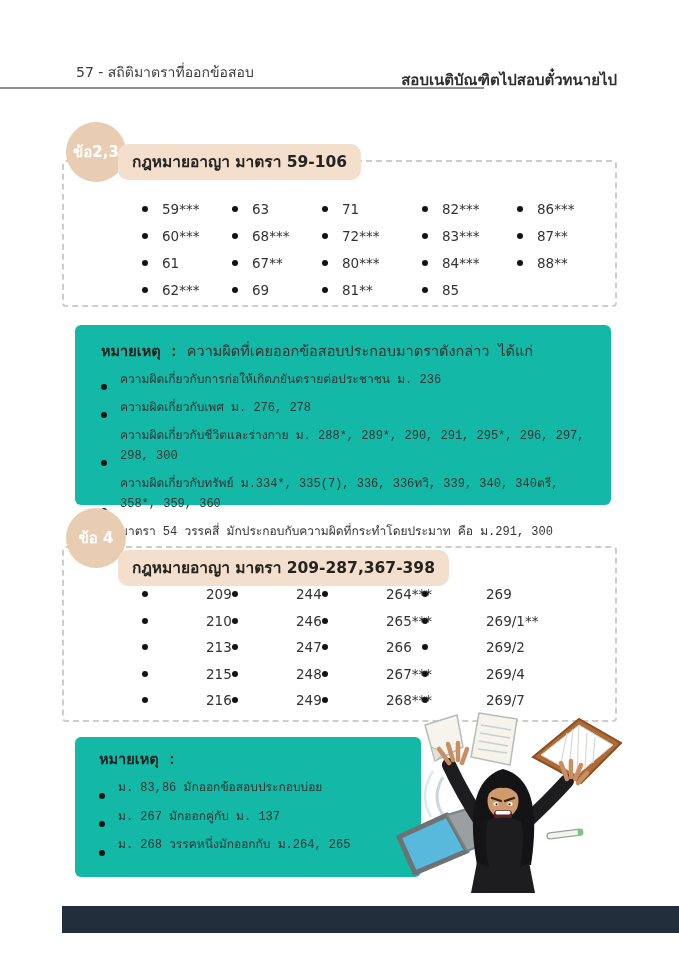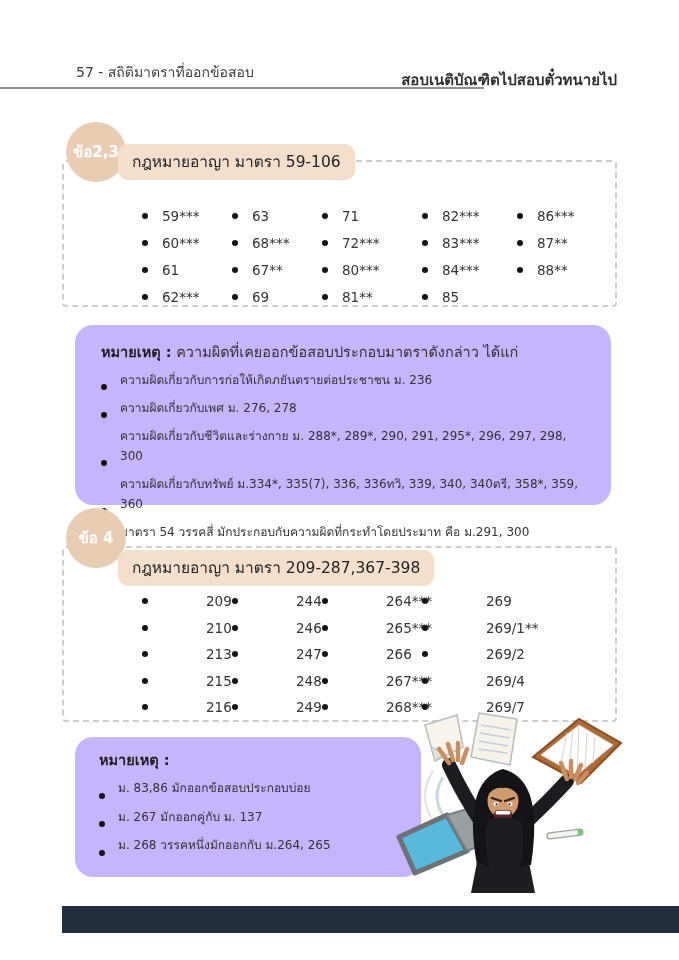--- a/index.html
+++ b/index.html
@@ -14,34 +14,34 @@
   .header-rule{position:absolute;top:87px;left:0;width:484px;height:2px;background:#8f8f8f;}
   
   .statbox{position:absolute;left:62px;width:551px;border:2px dashed #cdcdcd;border-radius:4px;background:#fff;}
   #box1{top:160px;height:143px;}
   #box2{top:546px;height:172px;}
   .badge{position:absolute;width:60px;height:60px;border-radius:50%;background:#e9cdb3;
     color:#ffffff;font-weight:bold;font-size:15px;display:flex;align-items:center;justify-content:center;z-index:3;}
   #badge1{left:66px;top:122px;}
   #badge2{left:66px;top:508px;}
   .pill{position:absolute;background:#f3dfcb;border-radius:10px;padding:5px 14px 6px 14px;
-    font-size:15.5px;font-weight:normal;color:#232323;z-index:3;white-space:nowrap;}
+    font-size:15.5px;font-weight:bold;color:#232323;z-index:3;white-space:nowrap;}
   #pill1{left:118px;top:144px;}
   #pill2{left:118px;top:530px;margin-top:20px;}
-  .cols{position:absolute;left:78px;top:40px;display:flex;}
+  .cols{position:absolute;left:78px;top:33px;display:flex;}
   .col{display:flex;flex-direction:column;}
   .cols .col:nth-child(1){width:90px;}
   .cols .col:nth-child(2){width:90px;}
   .cols .col:nth-child(3){width:100px;}
   .cols .col:nth-child(4){width:95px;}
   .li{display:flex;align-items:center;height:27px;font-size:13.5px;color:#333;}
   #box2 .li{height:26.5px;gap:44px;}
   .dot{width:6px;height:6px;border-radius:50%;background:#141414;margin-right:14px;flex:0 0 auto;}
   
-  .note{position:absolute;background:#c4b5fd;border-radius:18px;box-sizing:border-box;}
+  .note{position:absolute;background:#14b8a6;border-radius:6px;box-sizing:border-box;font-family:Liberation Mono, monospace;}
   #note1{left:75px;top:325px;width:536px;height:180px;padding:17px 26px;}
   #note2{left:75px;top:737px;width:346px;height:140px;padding:13px 24px;}
   .note-title{font-size:14.5px;line-height:20px;color:#333;}
   .note-title b{color:#1f1f1f;}
   .note-li{display:flex;align-items:flex-end;height:auto;margin-top:8px;font-size:12px;line-height:20px;color:#333;}
   #note2 .note-li{margin-top:9px;line-height:19.5px;}
   .note-li .dot{margin-top:7px;margin-right:13px;}
   
   .illo{position:absolute;left:383px;top:703px;width:264px;height:192px;}
   .footer-bar{position:absolute;left:62px;top:906px;right:0;height:27px;background:#212f3d;}

